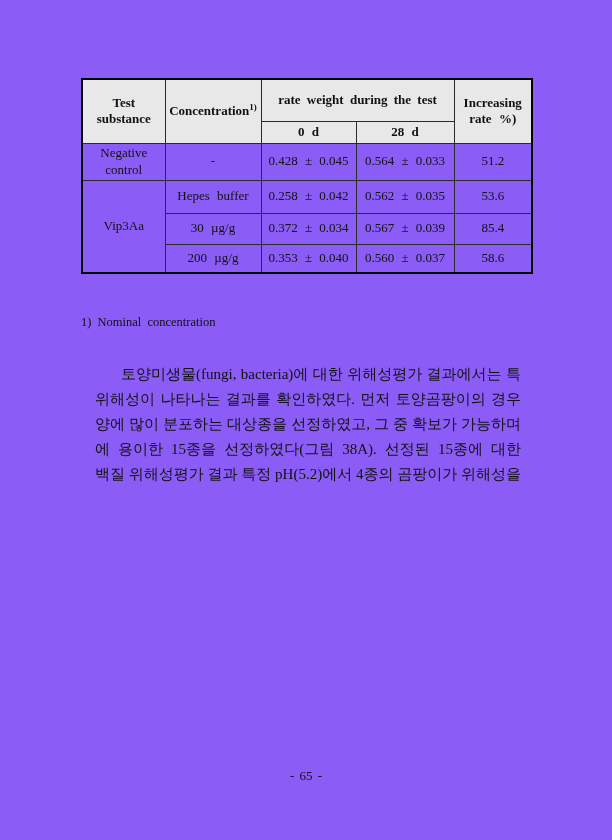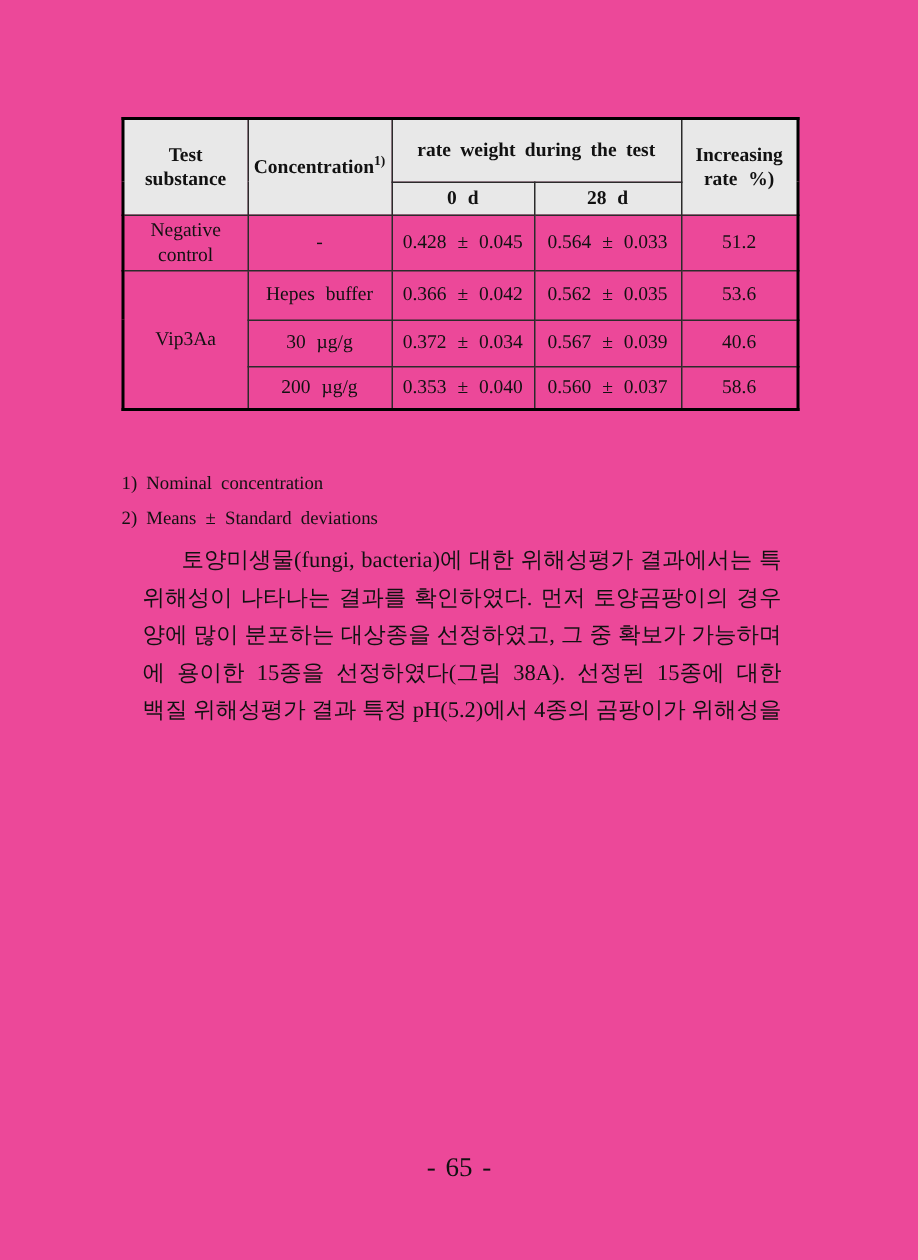--- a/index.html
+++ b/index.html
@@ -6,21 +6,21 @@
   html, body { background: #ffffff; }
   body {
     width: 612px; height: 840px;
     position: relative;
     font-family: "Liberation Serif", "DejaVu Serif", serif;
     color: #111;
     overflow: hidden;
   }
   .page {
     position: absolute; inset: 0;
-    background: #ec4899;
+    background: #8b5cf6;
   }
 
   
   .tbl-wrap {
     position: absolute; left: 81px; top: 78px; width: 450px;
   }
   table {
     border-collapse: collapse;
     table-layout: fixed;
     width: 450px;
@@ -62,21 +62,21 @@
     white-space: normal;
     height: 25px;
     overflow: hidden;
   }
   .para-line.first { text-indent: 26px; }
   .para-line.last { text-align-last: left; }
 
   
   .page-number {
     position: absolute; left: 0; top: 768px; width: 612px;
-    text-align: center; font-size: 18px; word-spacing: 2px;
+    text-align: center; font-size: 13px; word-spacing: 2px;
   }
 </style>
 </head>
 <body>
 
 <div class="page">
 
   <div class="tbl-wrap">
     <table>
       <colgroup>
@@ -100,43 +100,42 @@
       <tr style="height:37px">
         <td>Negative control</td>
         <td>-</td>
         <td>0.428 ± 0.045</td>
         <td>0.564 ± 0.033</td>
         <td>51.2</td>
       </tr>
       <tr style="height:33px">
         <td rowspan="3">Vip3Aa</td>
         <td>Hepes buffer</td>
-        <td>0.366 ± 0.042</td>
+        <td>0.258 ± 0.042</td>
         <td>0.562 ± 0.035</td>
         <td>53.6</td>
       </tr>
       <tr style="height:31px">
         <td>30 µg/g</td>
         <td>0.372 ± 0.034</td>
         <td>0.567 ± 0.039</td>
-        <td>40.6</td>
+        <td>85.4</td>
       </tr>
       <tr style="height:29px">
         <td>200 µg/g</td>
         <td>0.353 ± 0.040</td>
         <td>0.560 ± 0.037</td>
         <td>58.6</td>
       </tr>
     </tbody>
       </table>
   </div>
 
   <div class="footnotes">
     <div class="footnote-line">1) Nominal concentration</div>
-    <div class="footnote-line">2) Means ± Standard deviations</div>
   </div>
 
   <div class="para">
     <div class="para-line first">토양미생물(fungi, bacteria)에 대한 위해성평가 결과에서는 특정 종에서</div>
     <div class="para-line">위해성이 나타나는 결과를 확인하였다. 먼저 토양곰팡이의 경우 국내 토</div>
     <div class="para-line">양에 많이 분포하는 대상종을 선정하였고, 그 중 확보가 가능하며 실험</div>
     <div class="para-line">에 용이한 15종을 선정하였다(그림 38A). 선정된 15종에 대한 Vip3Aa 단</div>
     <div class="para-line">백질 위해성평가 결과 특정 pH(5.2)에서 4종의 곰팡이가 위해성을 나타</div>
   </div>
 

